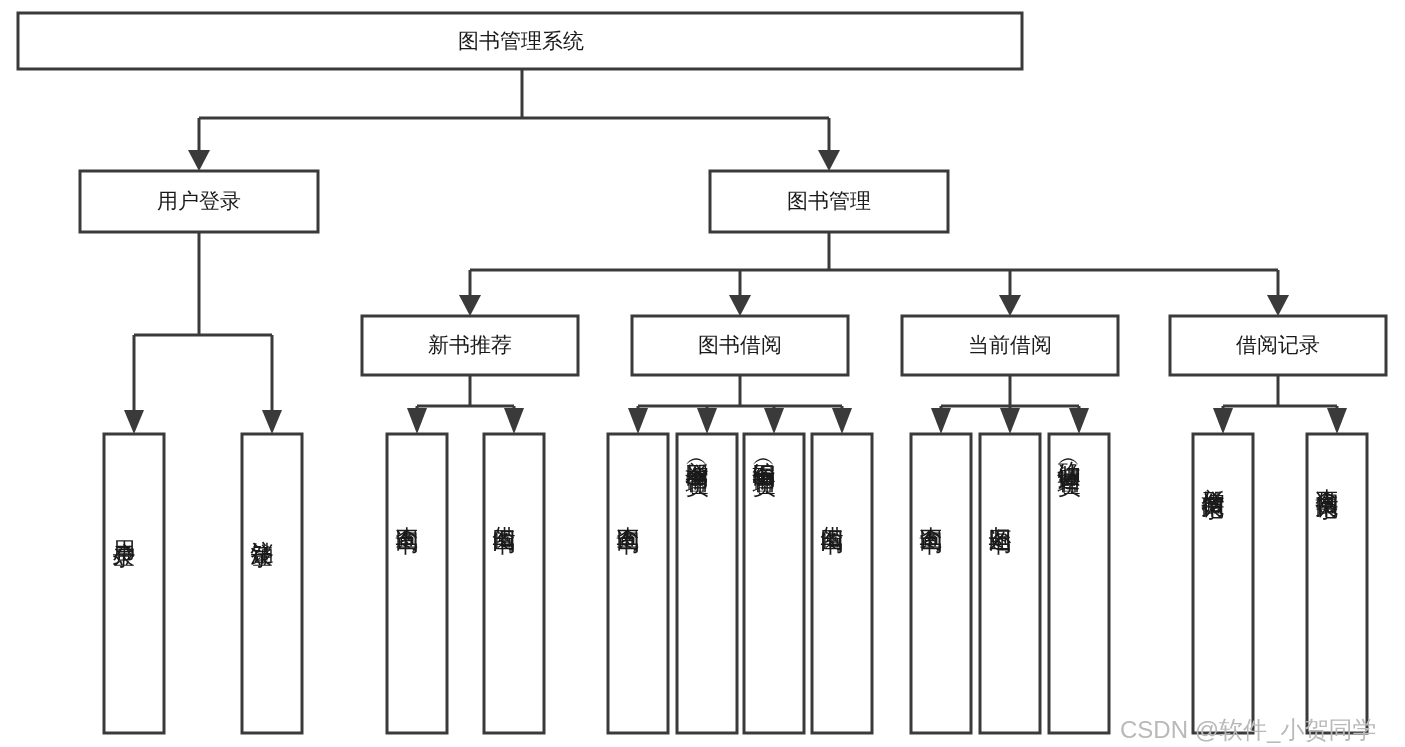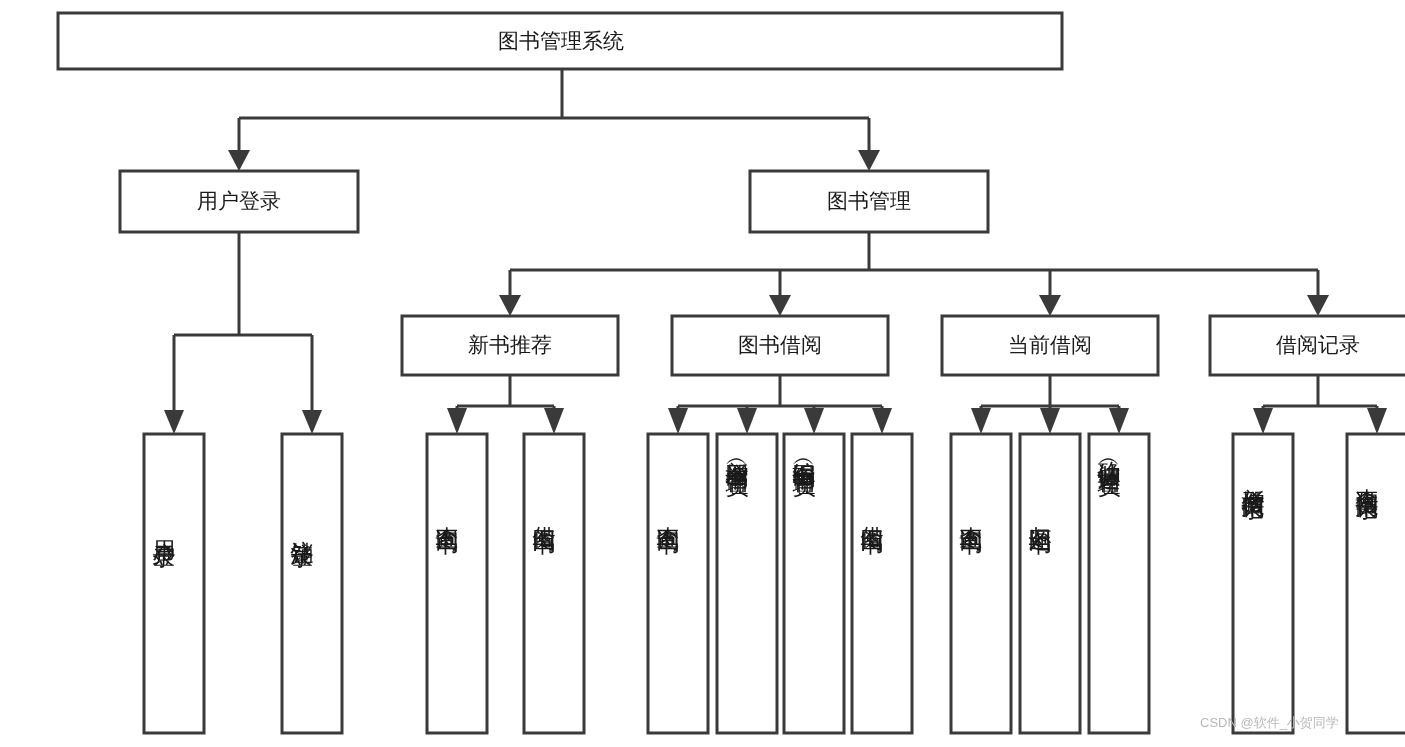--- a/index.html
+++ b/index.html
@@ -11,21 +11,20 @@
     width: 1405px;
     height: 747px;
     font-family: "Liberation Sans", "DejaVu Sans", sans-serif;
     overflow: hidden;
   }
   #diagram-root {
     position: relative;
     width: 1352px;
     height: 747px;
     background: #ffffff;
-    margin-left: 40px;
   }
   svg.chart-svg {
     position: absolute;
     top: 0;
     left: 0;
     width: 1405px;
     height: 747px;
   }
   .node-box {
     fill: #ffffff;
@@ -56,24 +55,24 @@
     font-size: 23px;
     line-height: 1.06;
     letter-spacing: 2px;
     color: #1a1a1a;
     text-align: left;
     white-space: nowrap;
     pointer-events: none;
   }
   .watermark {
     position: absolute;
-    left: 1160px;
+    left: 1120px;
     top: 714px;
     font-family: "Liberation Sans", "DejaVu Sans", sans-serif;
-    font-size: 13px;
+    font-size: 24px;
     color: #b9b9b9;
     white-space: nowrap;
   }
 </style>
 </head>
 <body>
 
 <div id="diagram-root">
 
   <svg class="chart-svg" viewBox="0 0 1405 747">

